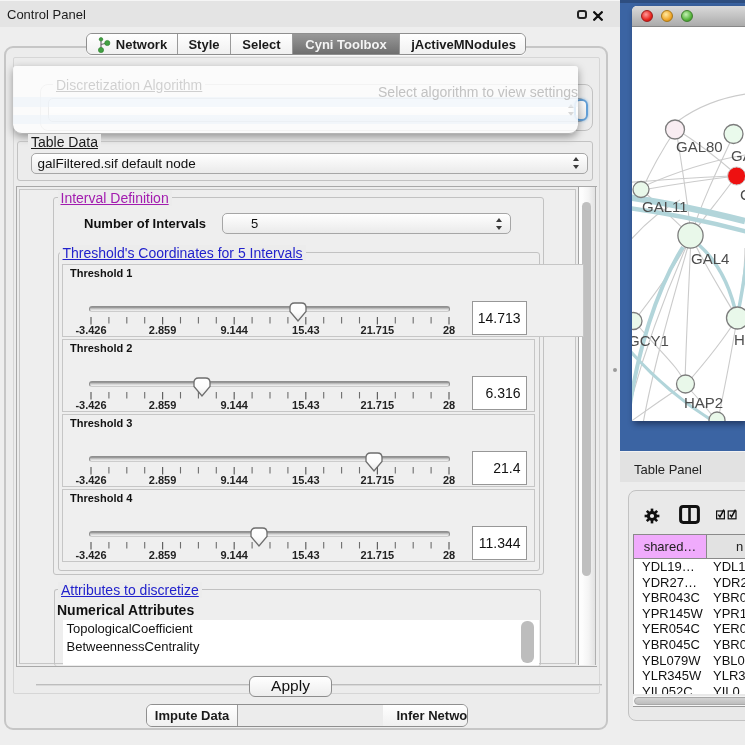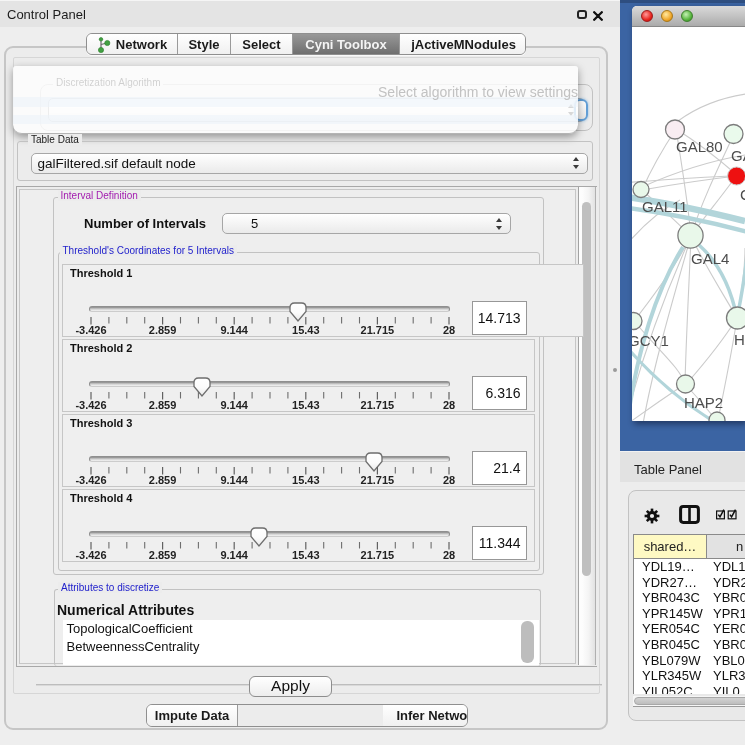--- a/index.html
+++ b/index.html
@@ -14,21 +14,21 @@
 
 #outerpanel { left:4px; top:46px; width:604px; height:684px; background:#ececec; border:2px solid #c6c6c6; border-radius:9px; }
 
 
 .seg { position:absolute; top:0; height:100%; display:flex; align-items:center; justify-content:center; font-size:13px; font-weight:bold; color:#1a1a1a; background:linear-gradient(#ffffff,#f0f0f0); border-right:1px solid #9a9a9a; }
 #tabs { left:86px; top:33px; width:440px; height:22px; border:1px solid #8f8f8f; border-radius:6px; overflow:hidden; box-shadow:0 1px 0 rgba(255,255,255,.7); }
 .seg.sel { background:linear-gradient(#989898,#6f6f6f); color:#f4f4f4; }
 
 
 .group { position:absolute; border:1px solid #c2c2c2; border-radius:3px; }
-.glabel { position:absolute; top:-8px; left:6px; background:#ececec; padding:0 3px; font-size:10px; color:#1a1a1a; white-space:nowrap; }
+.glabel { position:absolute; top:-8px; left:6px; background:#ececec; padding:0 3px; font-size:14px; color:#1a1a1a; white-space:nowrap;text-decoration:underline; }
 
 
 .combo { position:absolute; background:linear-gradient(#ffffff,#eaeaea); border:1px solid #a6a6a6; border-radius:5px; font-size:13px; color:#111; display:flex; align-items:center; padding-left:7px; }
 .stepper { position:absolute; right:6px; top:50%; transform:translateY(-50%); width:9px; height:14px; }
 .stepper:before { content:""; position:absolute; left:1px; top:1px; border-left:3.5px solid transparent; border-right:3.5px solid transparent; border-bottom:4.5px solid #3a3a3a; }
 .stepper:after { content:""; position:absolute; left:1px; bottom:1px; border-left:3.5px solid transparent; border-right:3.5px solid transparent; border-top:4.5px solid #3a3a3a; }
 
 
 #scrollpane { left:15.5px; top:185.5px; width:581px; height:481px; border:1px solid #a8a8a8; border-right:none; background:#ececec; }
 #vscroll { left:578px; top:187px; width:18px; height:478px; background:linear-gradient(90deg,#fdfdfd 20%,#f4f4f4 60%,#e2e2e2); border-left:1px solid #a2a2a2; border-right:1px solid #b0b0b0; }
@@ -64,21 +64,21 @@
 
 
 #desktop { left:620px; top:0; width:125px; height:451px; background:#3b64a3; }
 #netwin { left:632px; top:6px; width:113px; height:415px; background:#ffffff; border-radius:5px 0 0 0; box-shadow:2px 3px 6px rgba(0,0,20,0.45); }
 .light { position:absolute; top:4px; width:12px; height:12px; border-radius:50%; }
 
 
 #tpanel { left:620px; top:451px; width:125px; height:294px; background:#ededed; }
 #tptitle { position:absolute; left:14px; top:11px; font-size:13px; color:#222; }
 #tpbox { position:absolute; left:8px; top:39px; width:130px; height:231px; background:#e9e9e9; border:1px solid #c2c2c2; border-radius:8px; }
-#thead1 { position:absolute; left:13px; top:83px; width:74px; height:25px; background:#fef9c3; border:1px solid #8a8a8a; font-size:13px; color:#222; display:flex; align-items:center; justify-content:center; }
+#thead1 { position:absolute; left:13px; top:83px; width:74px; height:25px; background:#f0abfc; border:1px solid #8a8a8a; font-size:13px; color:#222; display:flex; align-items:center; justify-content:center; }
 #thead2 { position:absolute; left:87px; top:83px; width:58px; height:25px; background:#e2e2e2; border:1px solid #8a8a8a; border-left:none; font-size:13px; color:#222; display:flex; align-items:center; padding-left:29px; }
 #tbody { position:absolute; left:13px; top:108px; width:132px; height:135px; background:#ffffff; border-left:1px solid #8a8a8a; font-size:13px; color:#111; overflow:hidden; }
 .trow { height:15.6px; display:flex; }
 .tc1 { width:74px; padding-left:8px; }
 .tc2 { width:50px; padding-left:5px; }
 #hscroll { position:absolute; left:13px; top:245px; width:132px; height:10px; background:#f6f6f6; }
 #hthumb { position:absolute; left:1px; top:1px; width:131px; height:8px; background:linear-gradient(#d2d2d2,#bdbdbd); border:1px solid #a8a8a8; border-radius:4px; }
 </style>
 </head>
 <body>

